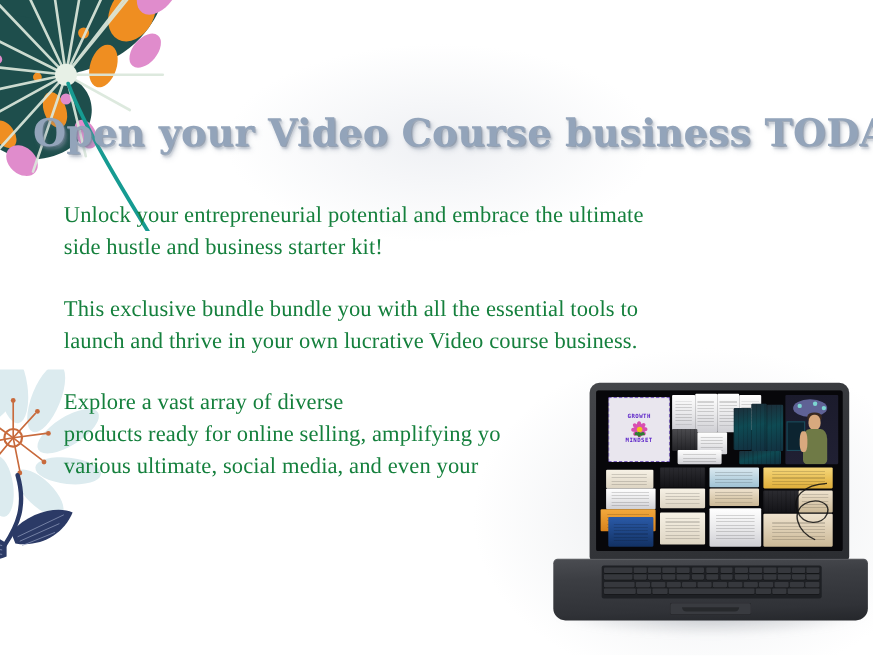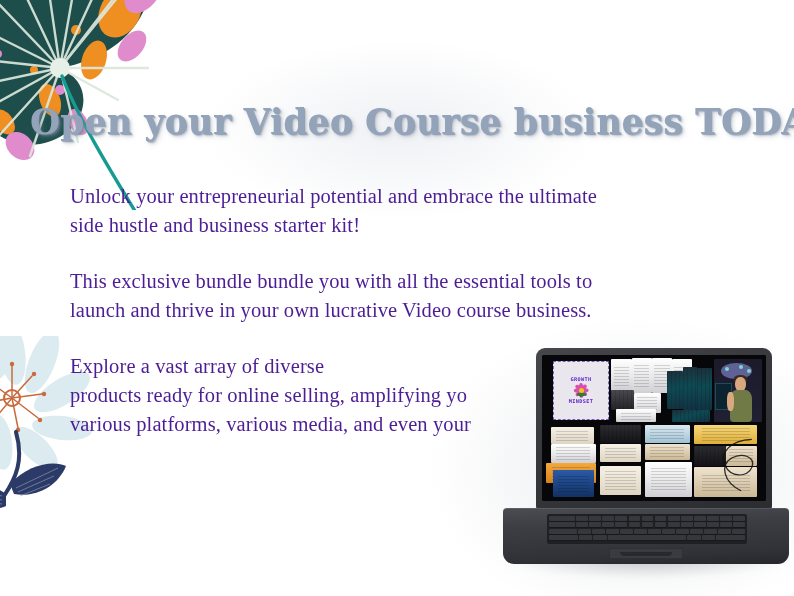--- a/index.html
+++ b/index.html
@@ -66,27 +66,27 @@
     color: #93a4ba;
     text-shadow:
       1px 1px 0 rgba(120,135,155,0.55),
       2px 2px 2px rgba(120,135,155,0.38),
       3px 3px 5px rgba(140,152,170,0.30);
   }
 
   
   .body-copy {
     position: absolute;
-    left: 70px;
+    left: 58px;
     top: 182px;
     width: 660px;
     font-family: "Liberation Serif", serif;
     font-size: 20.5px;
     line-height: 29px;
-    color: #4c1d95;
+    color: #15803d;
     letter-spacing: 0.1px;
   }
   .body-copy p {
     margin: 0 0 27px 0;
     white-space: pre-line;
   }
   .body-copy p:last-child { margin-bottom: 0; }
 
   
   .laptop {
@@ -491,21 +491,21 @@
 
   <div class="headline">Open your Video Course business TODAY!</div>
 
   <div class="body-copy">
     <p>Unlock your entrepreneurial potential and embrace the ultimate
 side hustle and business starter kit!</p>
     <p>This exclusive bundle bundle you with all the essential tools to
 launch and thrive in your own lucrative Video course business.</p>
     <p>Explore a vast array of diverse
 products ready for online selling, amplifying yo
-various platforms, various media, and even your</p>
+various ultimate, social media, and even your</p>
   </div>
 
   <div class="laptop">
     <div class="laptop-shadow"></div>
 
     <div class="lid">
       <div class="screen">
         <div class="collage">
 
           <div class="tile growth-tile">

